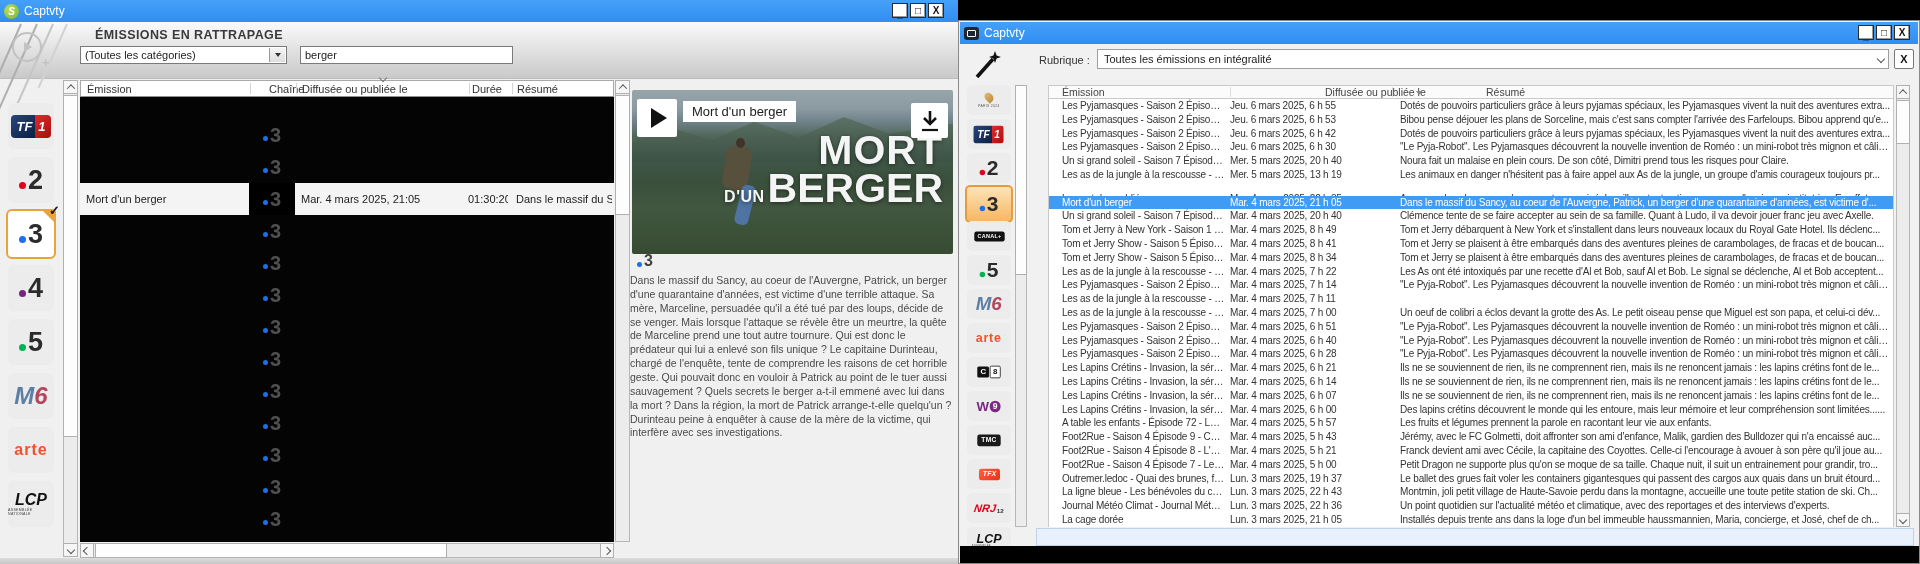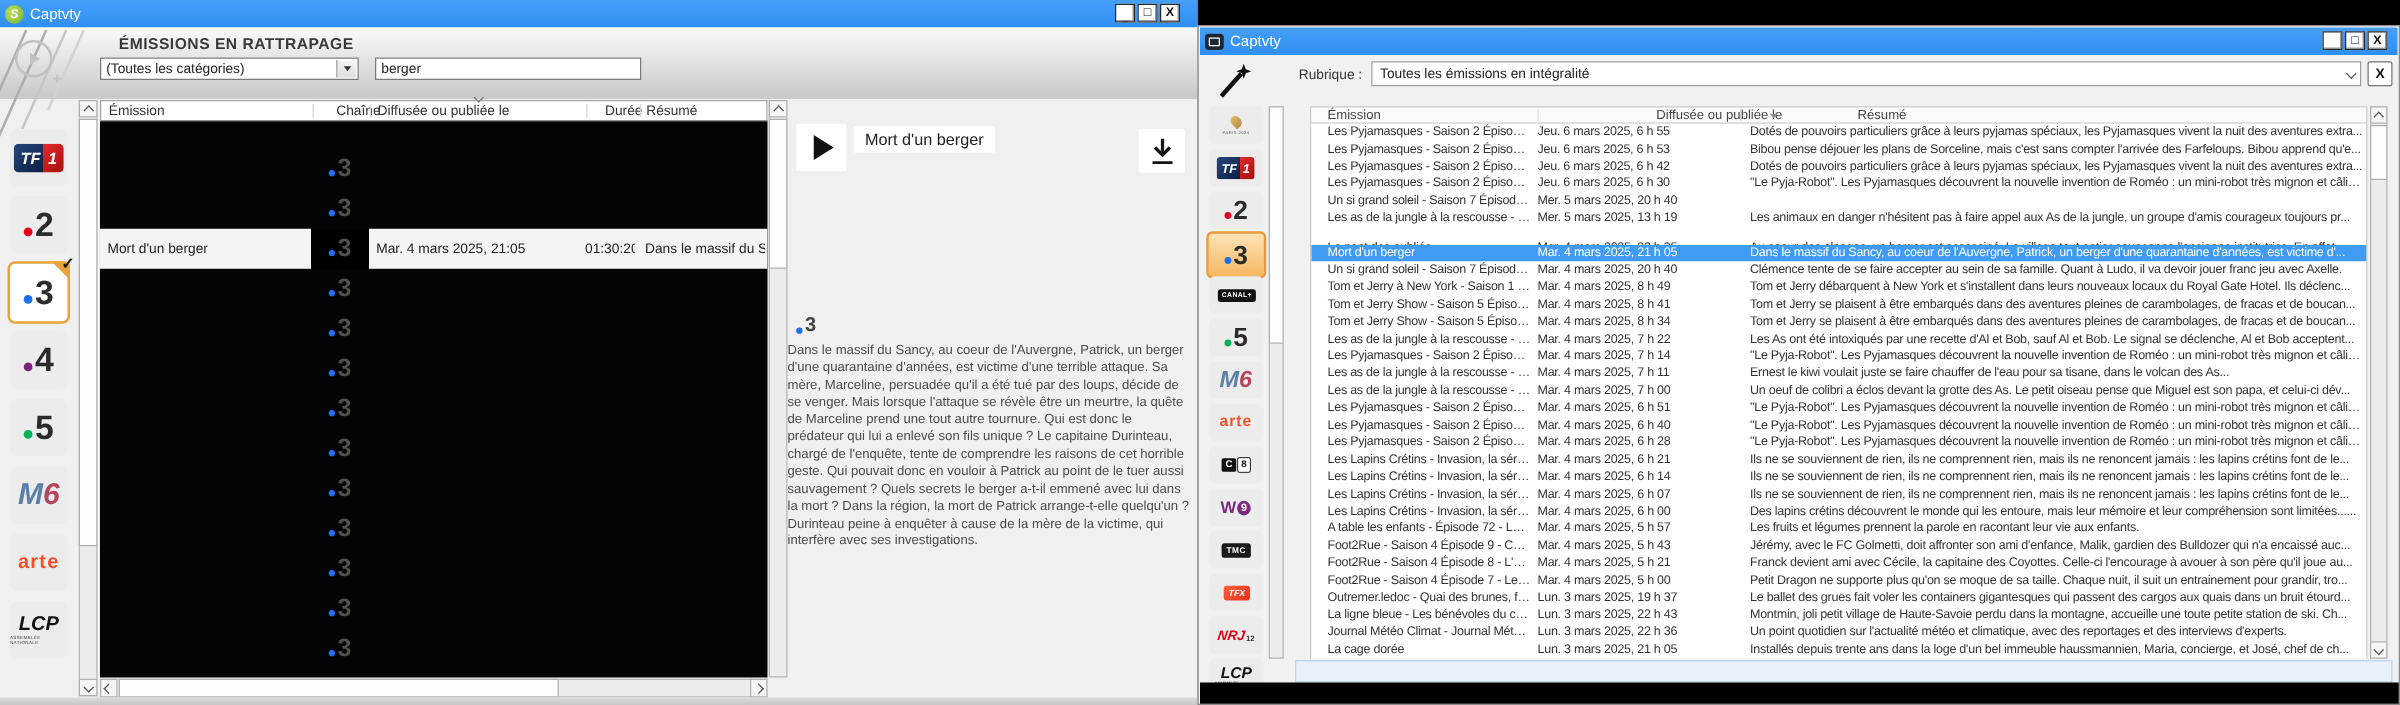--- a/index.html
+++ b/index.html
@@ -256,21 +256,21 @@
       </div>
     <div class="sb-thumb" style="left:63px;top:95px;width:15px;height:342px;"></div>
     <div class="sb-btn" style="left:63px;top:543px;width:15px;height:14px;">
         <span class="chev down"></span>
       </div>
 
     <div class="l-thead">
       <span class="l-th" style="left:6px;">Émission</span>
       <span class="l-th" style="left:172px;margin-left:16px;">Chaîne</span>
       <span class="l-th" style="left:221px;">Diffusée ou publiée le</span>
-      <span class="l-th" style="left:403px;">Durée</span>
+      <span class="l-th" style="left:391px;">Durée</span>
       <span class="l-th" style="left:436px;">Résumé</span>
       <span class="chev down" style="position:absolute;left:299px;top:-6px;border-color:#777;"></span>
       <span class="l-colsep" style="left:169px;"></span>
       <span class="l-colsep" style="left:215px;"></span>
       <span class="l-colsep" style="left:388px;"></span>
       <span class="l-colsep" style="left:431px;"></span>
     </div>
 
     <div class="l-tbody" id="l-tbody">
         <div class="lrow" style="top: 22px;">
@@ -370,20 +370,33 @@
 
     <div class="sb-track" style="left:80px;top:543px;width:534px;height:15px;"></div>
     <div class="sb-btn" style="left:80px;top:543px;width:14px;height:15px;">
         <span class="chev left"></span>
       </div>
     <div class="sb-thumb" style="left:95px;top:543px;width:352px;height:15px;"></div>
     <div class="sb-btn" style="left:600px;top:543px;width:14px;height:15px;">
         <span class="chev right"></span>
       </div>
 
+    <div class="pv-img">
+      <div class="mtn"></div>
+      <div class="fig-body"></div>
+      <div class="fig-legs"></div>
+      <div class="fig-head"></div>
+      <div class="pv-ovl">
+        <div class="ovl1">MORT</div>
+        <div class="ovl2">
+            <span class="small">D'UN</span>
+            <span>BERGER</span>
+          </div>
+      </div>
+    </div>
     <div class="pv-play">
         <span class="tri"></span>
       </div>
     <div class="pv-title">Mort d'un berger</div>
     <div class="pv-dl">
       <svg width="20" height="22" viewBox="0 0 20 22">
         <path d="M10 1v12" stroke="#111" stroke-width="2.6" fill="none"></path>
         <path d="M4 8l6 6 6-6" fill="none" stroke="#111" stroke-width="2.6"></path>
         <path d="M2 20h16" stroke="#111" stroke-width="2.2"></path>
       </svg>
@@ -528,20 +541,21 @@
           <span class="rc3">Dotés de pouvoirs particuliers grâce à leurs pyjamas spéciaux, les Pyjamasques vivent la nuit des aventures extra...</span>
         </div>
         <div class="rrow" style="top: 41.4px;">
           <span class="rc1">Les Pyjamasques - Saison 2 Épisode 29 - ...</span>
           <span class="rc2">Jeu. 6 mars 2025, 6 h 30</span>
           <span class="rc3">"Le Pyja-Robot". Les Pyjamasques découvrent la nouvelle invention de Roméo : un mini-robot très mignon et câlin...</span>
         </div>
         <div class="rrow" style="top: 55.2px;">
           <span class="rc1">Un si grand soleil - Saison 7 Épisode 1591</span>
           <span class="rc2">Mer. 5 mars 2025, 20 h 40</span>
+          <span class="rc3">Noura fait un malaise en plein cours. De son côté, Dimitri prend tous les risques pour Claire.</span>
         </div>
         <div class="rrow" style="top: 69px;">
           <span class="rc1">Les as de la jungle à la rescousse - Sais...</span>
           <span class="rc2">Mer. 5 mars 2025, 13 h 19</span>
           <span class="rc3">Les animaux en danger n'hésitent pas à faire appel aux As de la jungle, un groupe d'amis courageux toujours pr...</span>
         </div>
         <div class="rrow" style="top: 93px;">
           <span class="rc1">Le pont des oubliés</span>
           <span class="rc2">Mar. 4 mars 2025, 22 h 35</span>
           <span class="rc3">Au coeur des alpages, un berger est assassiné. Le village tout entier soupçonne l'ancienne institutrice. En effet,...</span>
@@ -577,21 +591,20 @@
           <span class="rc3">Les As ont été intoxiqués par une recette d'Al et Bob, sauf Al et Bob. Le signal se déclenche, Al et Bob acceptent...</span>
         </div>
         <div class="rrow" style="top: 179.4px;">
           <span class="rc1">Les Pyjamasques - Saison 2 Épisode 23 - ...</span>
           <span class="rc2">Mar. 4 mars 2025, 7 h 14</span>
           <span class="rc3">"Le Pyja-Robot". Les Pyjamasques découvrent la nouvelle invention de Roméo : un mini-robot très mignon et câlin...</span>
         </div>
         <div class="rrow" style="top: 193.2px;">
           <span class="rc1">Les as de la jungle à la rescousse - Sais...</span>
           <span class="rc2">Mar. 4 mars 2025, 7 h 11</span>
-          <span class="rc3">Ernest le kiwi voulait juste se faire chauffer de l'eau pour sa tisane, dans le volcan des As...</span>
         </div>
         <div class="rrow" style="top: 207px;">
           <span class="rc1">Les as de la jungle à la rescousse - Sais...</span>
           <span class="rc2">Mar. 4 mars 2025, 7 h 00</span>
           <span class="rc3">Un oeuf de colibri a éclos devant la grotte des As. Le petit oiseau pense que Miguel est son papa, et celui-ci dév...</span>
         </div>
         <div class="rrow" style="top: 220.8px;">
           <span class="rc1">Les Pyjamasques - Saison 2 Épisode 21 - ...</span>
           <span class="rc2">Mar. 4 mars 2025, 6 h 51</span>
           <span class="rc3">"Le Pyja-Robot". Les Pyjamasques découvrent la nouvelle invention de Roméo : un mini-robot très mignon et câlin...</span>

